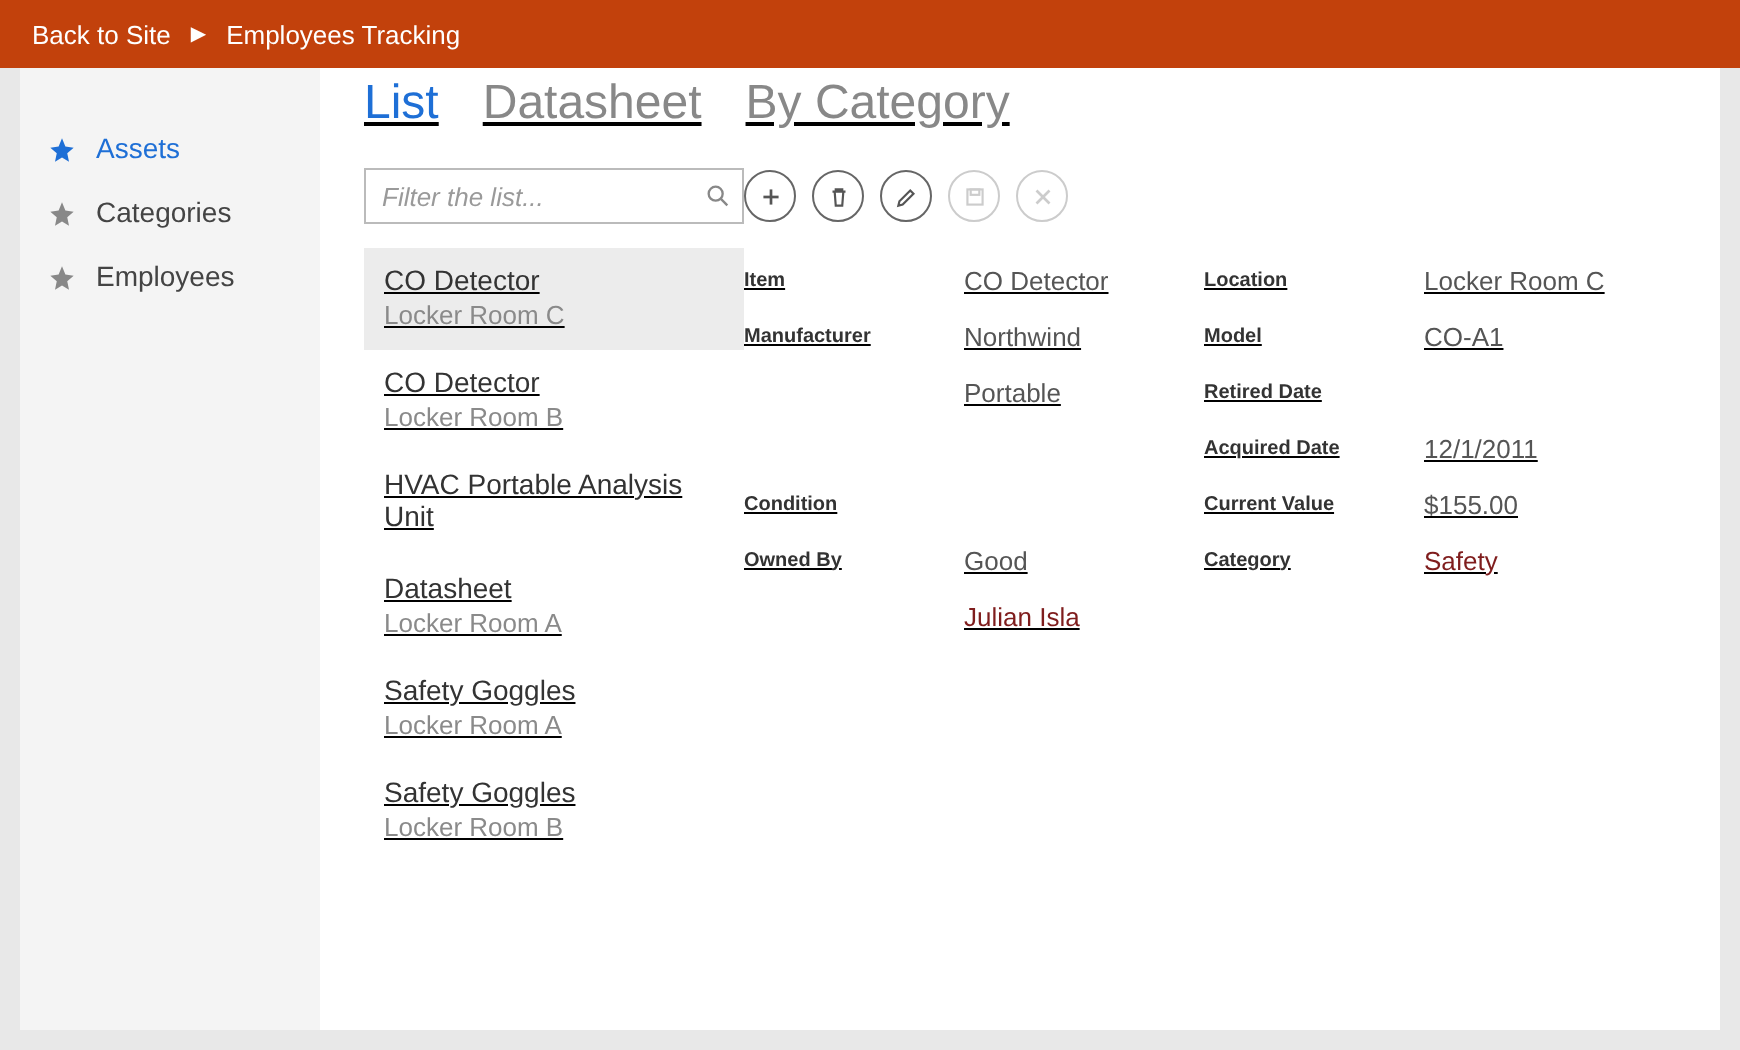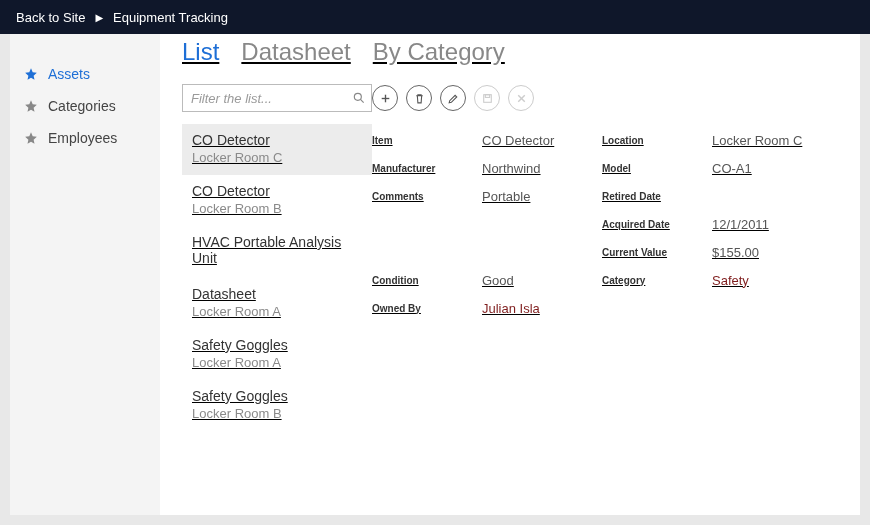--- a/index.html
+++ b/index.html
@@ -10,21 +10,21 @@
     height: 525px;
     overflow: hidden;
   }
   .app {
     width: 870px;
     height: 525px;
     position: relative;
   }
   .topbar {
     height: 34px;
-    background: #0f172a;
+    background: #c2410c;
     color: #fff;
     display: flex;
     align-items: center;
     padding: 0 16px;
     font-size: 13px;
   }
   .topbar .crumb { cursor: pointer; }
   .topbar .sep { margin: 0 10px; font-size: 10px; }
   .body {
     position: absolute;
@@ -32,21 +32,21 @@
     background: #fff;
     display: flex;
   }
   .sidebar {
     width: 150px;
     background: #f4f4f4;
     padding-top: 24px;
   }
   .side-item {
     display: flex;
-    align-items: center;
+    align-items: flex-end;
     padding: 8px 14px;
     font-size: 14px;
     color: #444;
     cursor: pointer;
   }
   .side-item.active { color: #1e6fd6; }
   .side-item .star {
     width: 14px; height: 14px;
     margin-right: 10px;
     display: inline-flex; align-items: center; justify-content: center;
@@ -137,21 +137,21 @@
   .spacer { height: 28px; }
 </style>
 </head>
 <body>
 
 <div class="app">
 
   <div class="topbar">
     <span class="crumb">Back to Site</span>
     <span class="sep">▶</span>
-    <span class="crumb">Equipment Tracking</span>
+    <span class="crumb">Employees Tracking</span>
   </div>
 
   <div class="body">
 
     <div class="sidebar">
       <div class="side-item active">
         <span class="star">
           <svg viewBox="0 0 24 24">
               <path d="M12 2l2.9 6.9L22 10l-5.5 4.8L18 22l-6-3.5L6 22l1.5-7.2L2 10l7.1-1.1z"></path>
             </svg>
@@ -252,21 +252,20 @@
                   <line x1="6" y1="6" x2="18" y2="18"></line>
                   <line x1="18" y1="6" x2="6" y2="18"></line>
                 </svg>
             </span>
           </div>
 
           <div class="detail-grid">
             <div class="col-a">
               <div class="field-label">Item</div>
               <div class="field-label">Manufacturer</div>
-              <div class="field-label">Comments</div>
               <div class="spacer"></div>
               <div class="spacer"></div>
               <div class="field-label">Condition</div>
               <div class="field-label">Owned By</div>
             </div>
             <div class="col-b">
               <div class="field-value">CO Detector</div>
               <div class="field-value">Northwind</div>
               <div class="field-value">Portable</div>
               <div class="spacer"></div>

